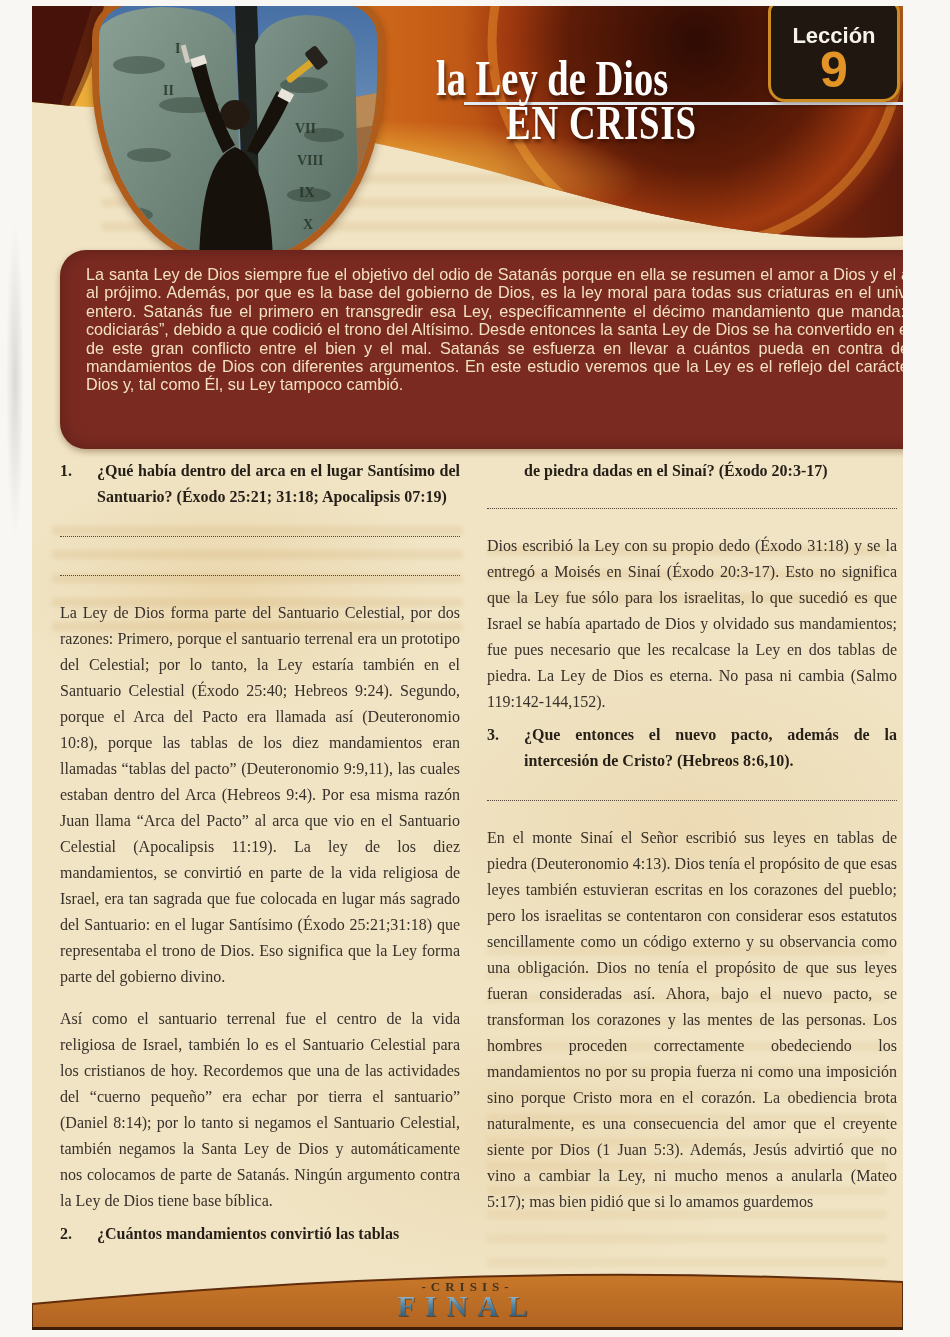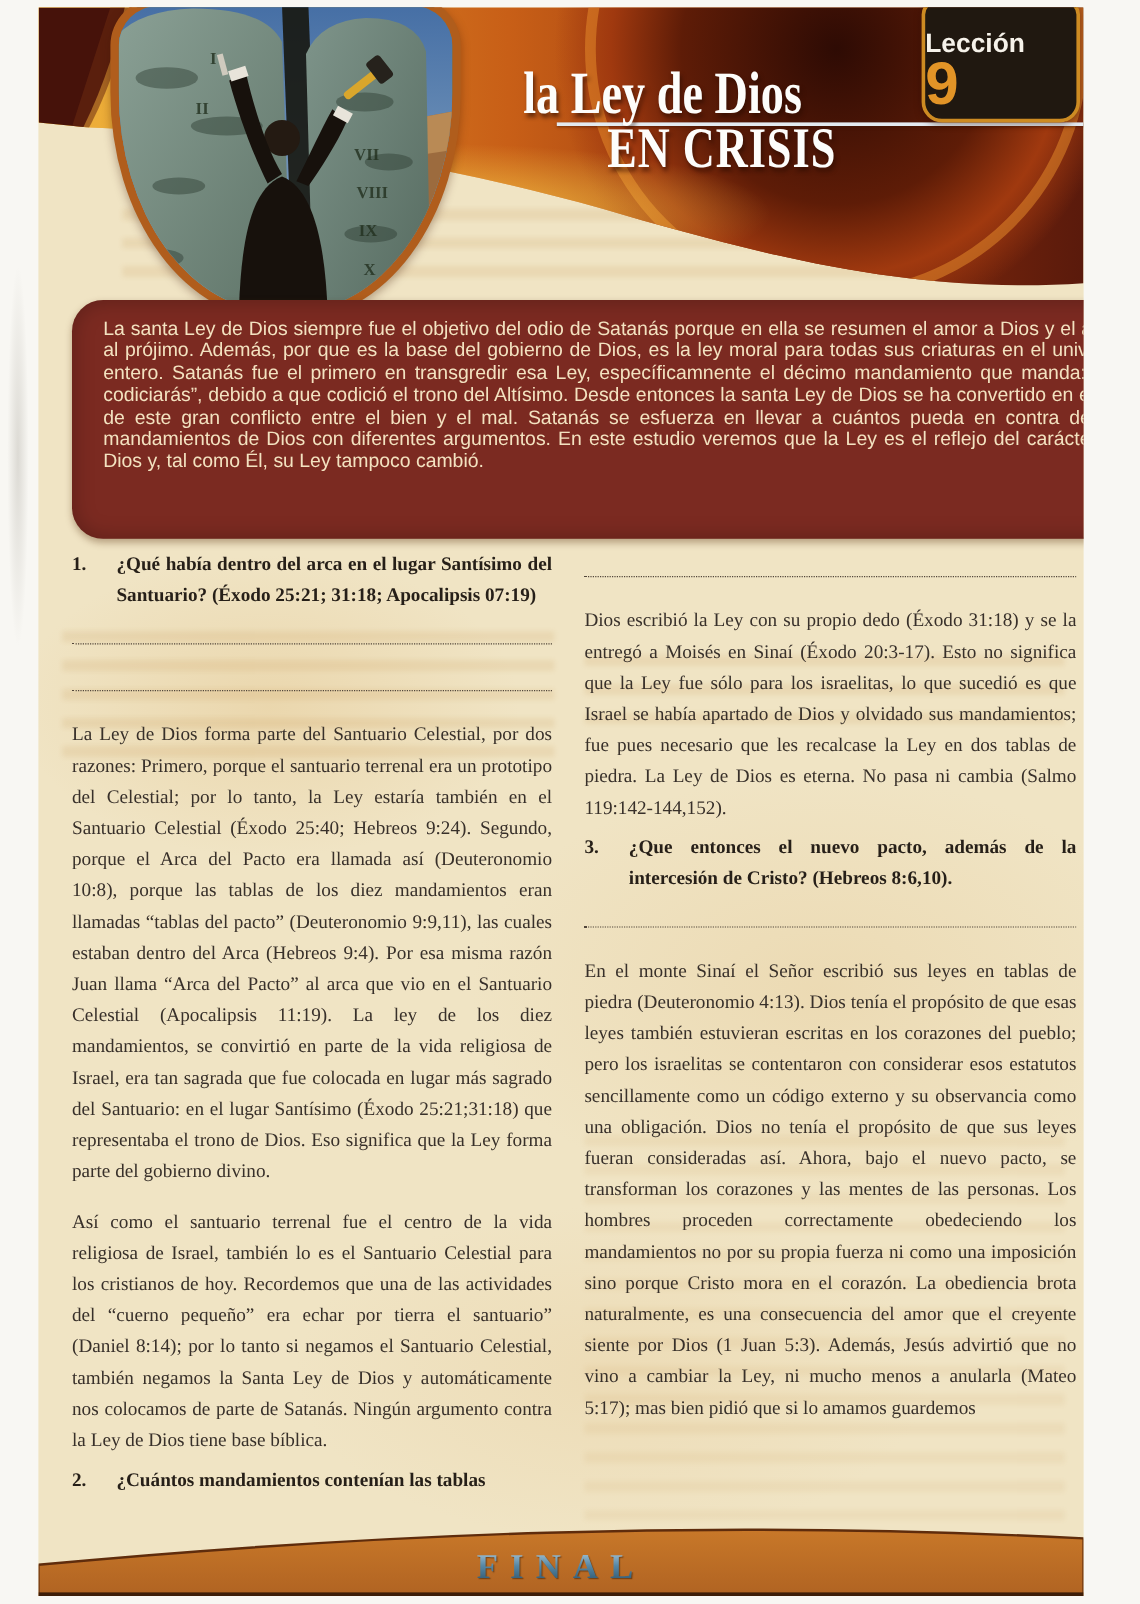--- a/index.html
+++ b/index.html
@@ -25,21 +25,21 @@
       transform:scale(.82,1.06);transform-origin:left top;white-space:nowrap;
       text-shadow:2px 3px 4px rgba(45,12,0,.65);}
   .title-underline{position:absolute;left:432px;top:96px;width:439px;height:3px;
       background:#e3eaf0;box-shadow:0 1px 2px rgba(60,20,0,.5);}
   .title2{position:absolute;left:474px;top:94px;width:300px;color:#fdfdfb;
       font-family:"Liberation Serif",serif;font-weight:bold;font-size:45px;line-height:1;
       transform:scale(.82,1.06);transform-origin:left top;white-space:nowrap;letter-spacing:1px;
       text-shadow:2px 3px 4px rgba(45,12,0,.65);}
   .lesson-badge{position:absolute;left:736px;top:-6px;width:126px;height:96px;
       background:#201810;border:3px solid #cd8b22;border-radius:12px 12px 17px 17px;
-      box-shadow:0 2px 6px rgba(40,10,0,.4);}
+      box-shadow:0 2px 6px rgba(40,10,0,.4);text-align:center;}
   .lesson-label{margin-top:20px;color:#f6f2ea;font-weight:bold;font-size:22px;}
   .lesson-number{margin-top:-4px;color:#e29427;font-weight:bold;font-size:50px;
       font-family:"Liberation Sans",sans-serif;line-height:1;}
   .oval{position:absolute;left:60px;top:-8px;width:278px;height:255px;
       border:7px solid #b05d1c;border-radius:40px 40px 140px 140px / 40px 40px 190px 190px;
       overflow:hidden;background:#5d7a70;box-shadow:0 3px 8px rgba(60,20,0,.35);}
   
   .intro-box{position:absolute;left:28px;top:244px;width:904px;height:199px;box-sizing:border-box;
       background:#7b2a21;border-radius:26px;padding:15px 26px 12px 26px;overflow:hidden;
       box-shadow:0 3px 6px rgba(80,40,10,.35), inset 0 0 18px rgba(0,0,0,.25);}
@@ -202,24 +202,25 @@
           <div class="question">
             <span class="q-num">1.</span>
             <span class="q-text">¿Qué había dentro del arca en el lugar Santísimo del Santuario? (Éxodo 25:21; 31:18; Apocalipsis 07:19)</span>
           </div>
           <div class="answer-line"></div>
           <div class="answer-line"></div>
           <p class="paragraph">La Ley de Dios forma parte del Santuario Celestial, por dos razones: Primero, porque el santuario terrenal era un prototipo del Celestial; por lo tanto, la Ley estaría también en el Santuario Celestial (Éxodo 25:40; Hebreos 9:24). Segundo, porque el Arca del Pacto era llamada así (Deuteronomio 10:8), porque las tablas de los diez mandamientos eran llamadas “tablas del pacto” (Deuteronomio 9:9,11), las cuales estaban dentro del Arca (Hebreos 9:4). Por esa misma razón Juan llama “Arca del Pacto” al arca que vio en el Santuario Celestial (Apocalipsis 11:19). La ley de los diez mandamientos, se convirtió en parte de la vida religiosa de Israel, era tan sagrada que fue colocada en lugar más sagrado del Santuario: en el lugar Santísimo (Éxodo 25:21;31:18) que representaba el trono de Dios. Eso significa que la Ley forma parte del gobierno divino.</p>
           <p class="paragraph">Así como el santuario terrenal fue el centro de la vida religiosa de Israel, también lo es el Santuario Celestial para los cristianos de hoy. Recordemos que una de las actividades del “cuerno pequeño” era echar por tierra el santuario” (Daniel 8:14); por lo tanto si negamos el Santuario Celestial, también negamos la Santa Ley de Dios y automáticamente nos colocamos de parte de Satanás. Ningún argumento contra la Ley de Dios tiene base bíblica.</p>
           <div class="question">
             <span class="q-num">2.</span>
-            <span class="q-text">¿Cuántos mandamientos contenían las tablas</span>
+            <span class="q-text">¿Cuántos mandamientos convirtió las tablas</span>
           </div>
         </div>
       <div class="col col-right" id="col-right">
+          <div class="question-cont">de piedra dadas en el Sinaí? (Éxodo 20:3-17)</div>
           <div class="answer-line"></div>
           <p class="paragraph">Dios escribió la Ley con su propio dedo (Éxodo 31:18) y se la entregó a Moisés en Sinaí (Éxodo 20:3-17). Esto no significa que la Ley fue sólo para los israelitas, lo que sucedió es que Israel se había apartado de Dios y olvidado sus mandamientos; fue pues necesario que les recalcase la Ley en dos tablas de piedra. La Ley de Dios es eterna. No pasa ni cambia (Salmo 119:142-144,152).</p>
           <div class="question">
             <span class="q-num">3.</span>
             <span class="q-text">¿Que entonces el nuevo pacto, además de la intercesión de Cristo? (Hebreos 8:6,10).</span>
           </div>
           <div class="answer-line"></div>
           <p class="paragraph">En el monte Sinaí el Señor escribió sus leyes en tablas de piedra (Deuteronomio 4:13). Dios tenía el propósito de que esas leyes también estuvieran escritas en los corazones del pueblo; pero los israelitas se contentaron con considerar esos estatutos sencillamente como un código externo y su observancia como una obligación. Dios no tenía el propósito de que sus leyes fueran consideradas así. Ahora, bajo el nuevo pacto, se transforman los corazones y las mentes de las personas. Los hombres proceden correctamente obedeciendo los mandamientos no por su propia fuerza ni como una imposición sino porque Cristo mora en el corazón. La obediencia brota naturalmente, es una consecuencia del amor que el creyente siente por Dios (1 Juan 5:3). Además, Jesús advirtió que no vino a cambiar la Ley, ni mucho menos a anularla (Mateo 5:17); mas bien pidió que si lo amamos guardemos</p>
         </div>
     </div>
@@ -228,17 +229,18 @@
       <svg width="871" height="60" viewBox="0 0 871 60">
         <defs>
           <linearGradient id="band" x1="0" y1="0" x2="0" y2="1">
             <stop offset="0" stop-color="#c87829"></stop>
             <stop offset="1" stop-color="#b06322"></stop>
           </linearGradient>
         </defs>
         <path d="M0,34 C280,8 560,-4 871,12 L871,60 L0,60 Z" fill="url(#band)" stroke="#5f2c0c" stroke-width="2"></path>
         <rect x="0" y="57" width="871" height="3" fill="#3d1d08"></rect>
       </svg>
+      <div class="crisis-label">-CRISIS-</div>
       <div class="final-logo">FINAL</div>
     </div>
 
   </div>
 </div>
 
 </body></html>

